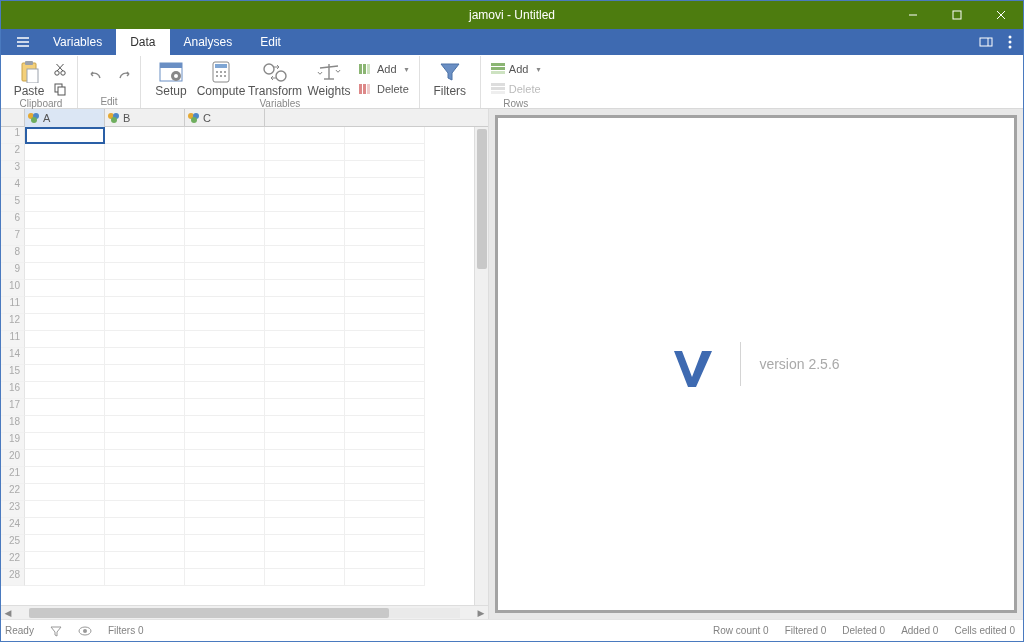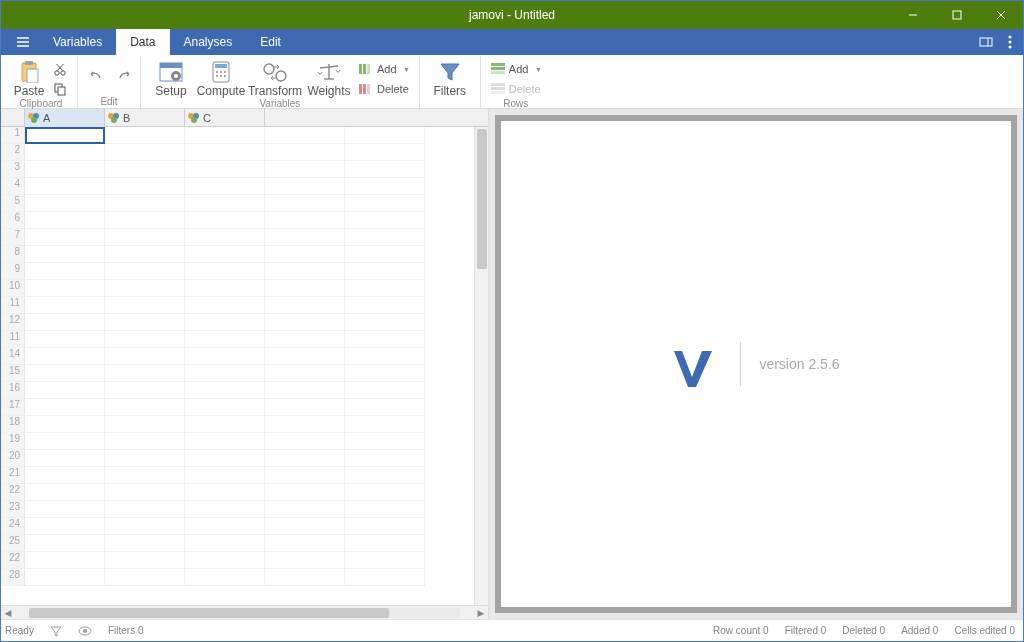--- a/index.html
+++ b/index.html
@@ -36,21 +36,21 @@
 .gridrow { display:flex; height:17px; }
 .rownum { width:24px; text-align:right; padding-right:4px; font-size:10px; color:#aaa; border-right:1px solid #e4e4e4; border-bottom:1px solid #f0f0f0; background:#f4f4f4; }
 .cell { width:80px; height:17px; border-right:1px solid #efefef; border-bottom:1px solid #efefef; }
 .cell.selected { border:2px solid #2a5fa6; height:17px; }
 .vscroll { position:absolute; right:0; top:18px; bottom:14px; width:14px; background:#f0f0f0; border-left:1px solid #ddd; }
 .vscroll .thumb { width:10px; margin:2px; height:140px; background:#c8c8c8; border-radius:2px; }
 .hscroll { height:14px; background:#f0f0f0; border-top:1px solid #ddd; display:flex; align-items:center; }
 .hscroll .track { flex:1; height:10px; margin:0 14px; background:#eaeaea; position:relative; }
 .hscroll .thumb { position:absolute; left:0; width:360px; height:10px; background:#c8c8c8; border-radius:2px; }
 .hscroll .arr { width:14px; text-align:center; color:#888; font-size:9px; }
-.output-pane { flex:1; background:#fff; display:flex; align-items:center; justify-content:center; margin:6px; border:6px solid #a3a3a3; }
+.output-pane { flex:1; background:#fff; display:flex; align-items:center; justify-content:center; margin:6px; border:3px solid #a3a3a3; }
 .logo-block { display:flex; align-items:center; gap:18px; }
 .logo-block .divider { width:1px; height:44px; background:#d4d4d4; }
 .logo-block .ver { font-size:14px; color:#a9a9a9; }
 .statusbar { height:22px; background:#fff; border-top:1px solid #e4e4e4; display:flex; align-items:center; font-size:10px; color:#838383; padding:0 4px; }
 .statusbar .sitem { margin-right:16px; display:flex; align-items:center; gap:4px; }
 .statusbar .spacer { flex:1; }
 svg { display:block; }
 .three-circles { width:12px; height:10px; position:relative; }
 .three-circles span { position:absolute; width:6px; height:6px; border-radius:50%; }
 .three-circles .c1 { background:#e4a935; left:0; top:0; }

